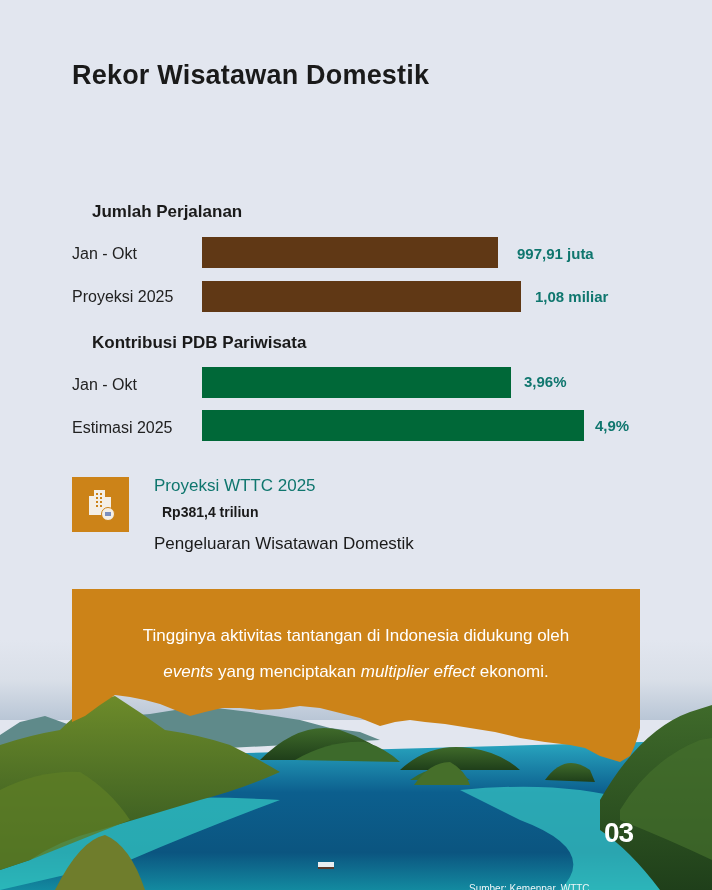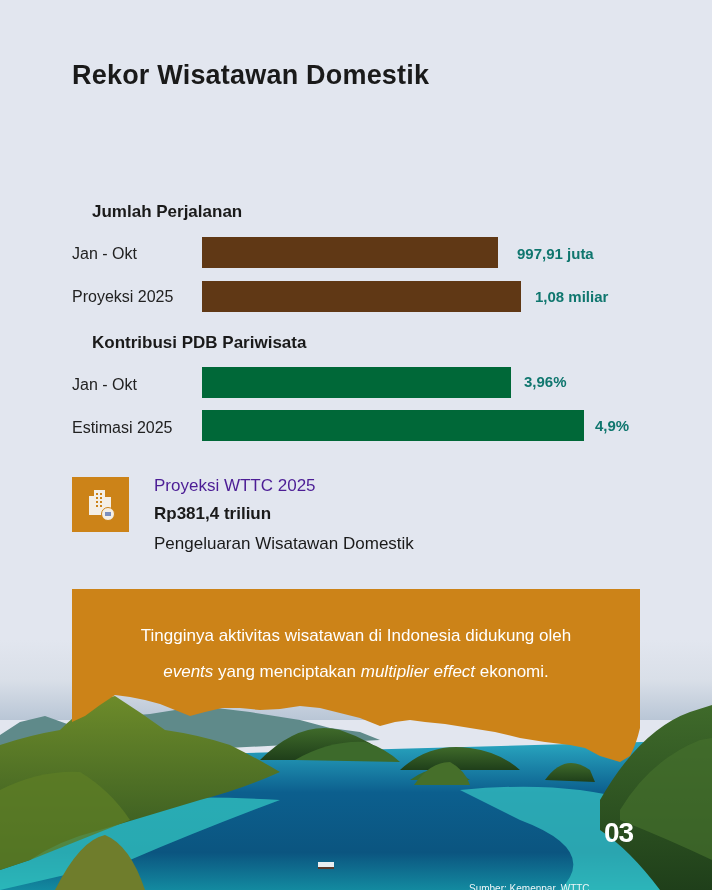--- a/index.html
+++ b/index.html
@@ -5,22 +5,22 @@
   html, body { margin:0; padding:0; }
   body { width:712px; height:890px; overflow:hidden; background:#e2e6ef; position:relative;
          font-family:"Liberation Sans", "DejaVu Sans", sans-serif; color:#1c1c1c; }
   .title { position:absolute; left:72px; top:60px; font-size:27px; font-weight:700; letter-spacing:0.2px; color:#1a1a1a; }
   .subtitle { position:absolute; left:72px; top:106px; width:560px; font-size:17.5px; line-height:37px; color:#1e1e1e; }
   .section-title { position:absolute; left:72px; font-size:17px; font-weight:700; color:#1a1a1a;margin-left:20px; }
   .row-label { position:absolute; left:72px; font-size:16px; color:#222;text-align:center; }
   .bar { position:absolute; left:202px; height:31px; }
   .bar-value { position:absolute; font-size:15px; font-weight:700; color:#0f766e; }
   .wttc-icon { position:absolute; left:72px; top:477px; width:57px; height:55px; background:#cc8318; }
-  .wttc-line1 { position:absolute; left:154px; top:476px; font-size:17px; color:#4c1d95; }
-  .wttc-line2 { position:absolute; left:154px; top:504px; font-size:17px; font-weight:700; color:#1a1a1a; }
+  .wttc-line1 { position:absolute; left:154px; top:476px; font-size:17px; color:#0f766e; }
+  .wttc-line2 { position:absolute; left:162px; top:504px; font-size:14px; font-weight:700; color:#1a1a1a; }
   .wttc-line3 { position:absolute; left:154px; top:534px; font-size:17px; font-weight:400; color:#1a1a1a; }
   .landscape { position:absolute; left:0; top:0; width:712px; height:890px; }
   .callout-text { position:absolute; left:72px; top:618px; width:568px; text-align:center; font-size:17px; line-height:36px; color:#fff; }
   .callout-text em { font-style:italic; }
   .source { position:absolute; left:469px; top:883px; font-size:10px; color:#eef6f8; }
   .page-num { position:absolute; left:604px; top:817px; font-size:28px; font-weight:700; color:#fff; letter-spacing:-1px; }
 </style>
 </head>
 <body>
 
@@ -117,18 +117,18 @@
 
   <path d="M414 785 Q430 762 450 762 Q465 770 470 785 Z" fill="#466f2a"></path>
 
   <rect x="318" y="862" width="16" height="6" fill="#e8eef2"></rect>
   <rect x="318" y="867" width="16" height="2" fill="#5a3a2a"></rect>
 
   <path d="M72 589 L640 589 L640 728 Q636 745 630 756 L620 762 L600 756 L585 748 L570 745 L545 742 L520 738 L495 732 L470 728 L445 724 L425 722 L410 720 L395 722 L380 726 L360 718 L340 713 L320 708 L300 706 L280 709 L260 710 L240 708 L222 708 L205 712 L190 716 L175 710 L160 704 L145 700 L130 697 L115 695 L100 705 L85 716 L72 722 Z" fill="#cc8318"></path>
 </svg>
 
 <div class="callout-text">
-  <div>Tingginya aktivitas wisatawan di Indonesia didukung oleh</div>
+  <div>Tingginya aktivitas tantangan di Indonesia didukung oleh</div>
   <div><em>events</em><span> yang menciptakan </span><em>multiplier effect</em><span> ekonomi.</span></div>
 </div>
 
 <div class="source">Sumber: Kemenpar, WTTC</div>
 <div class="page-num">03</div>
 
 </body></html>

